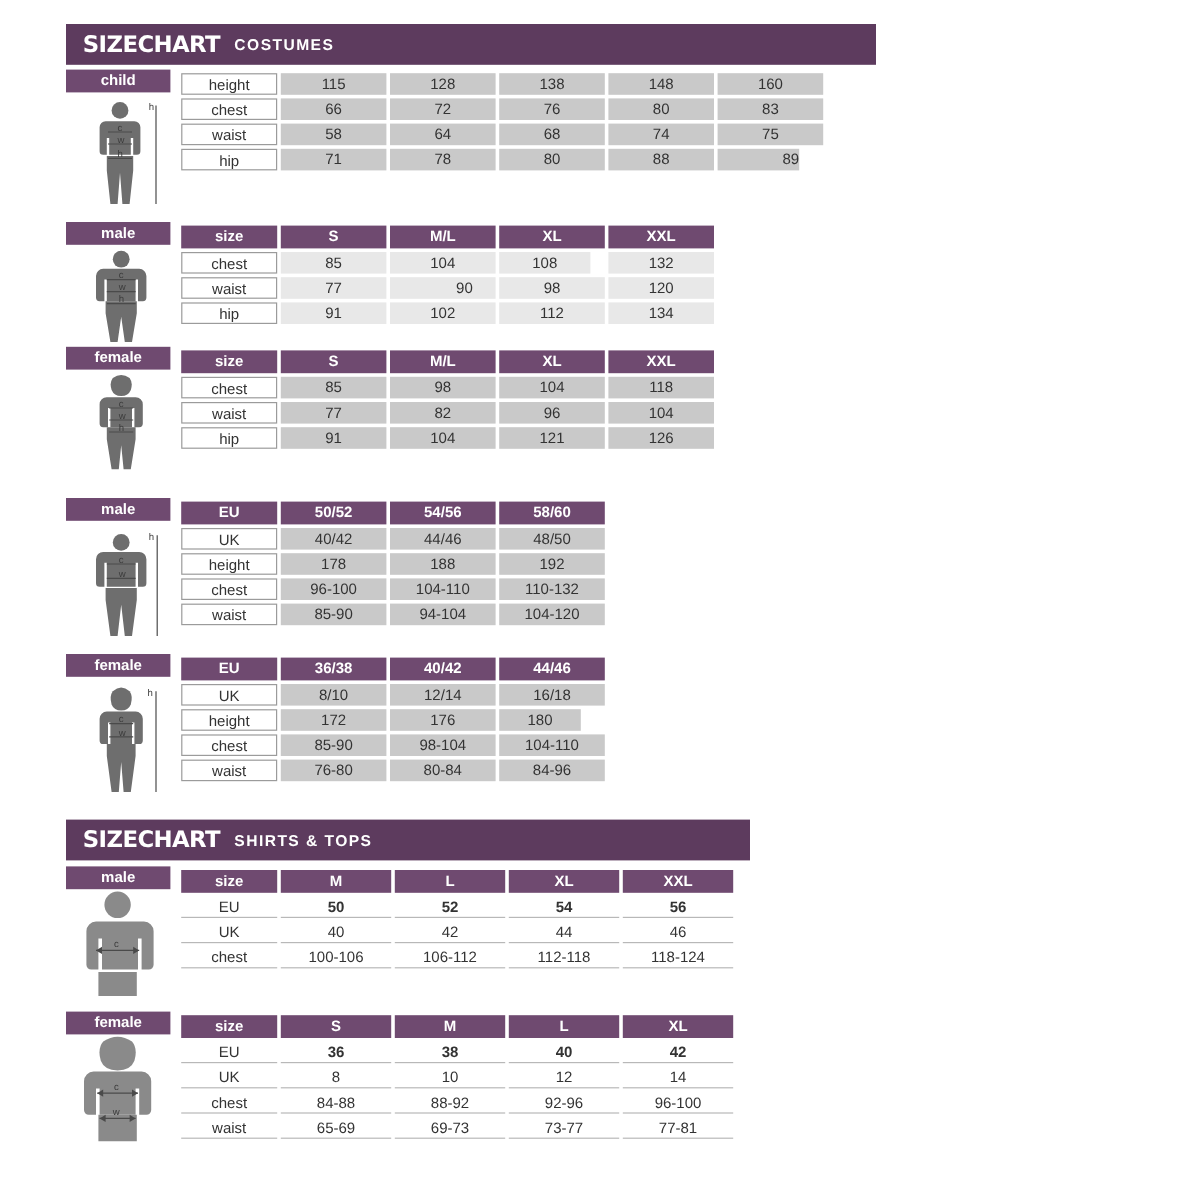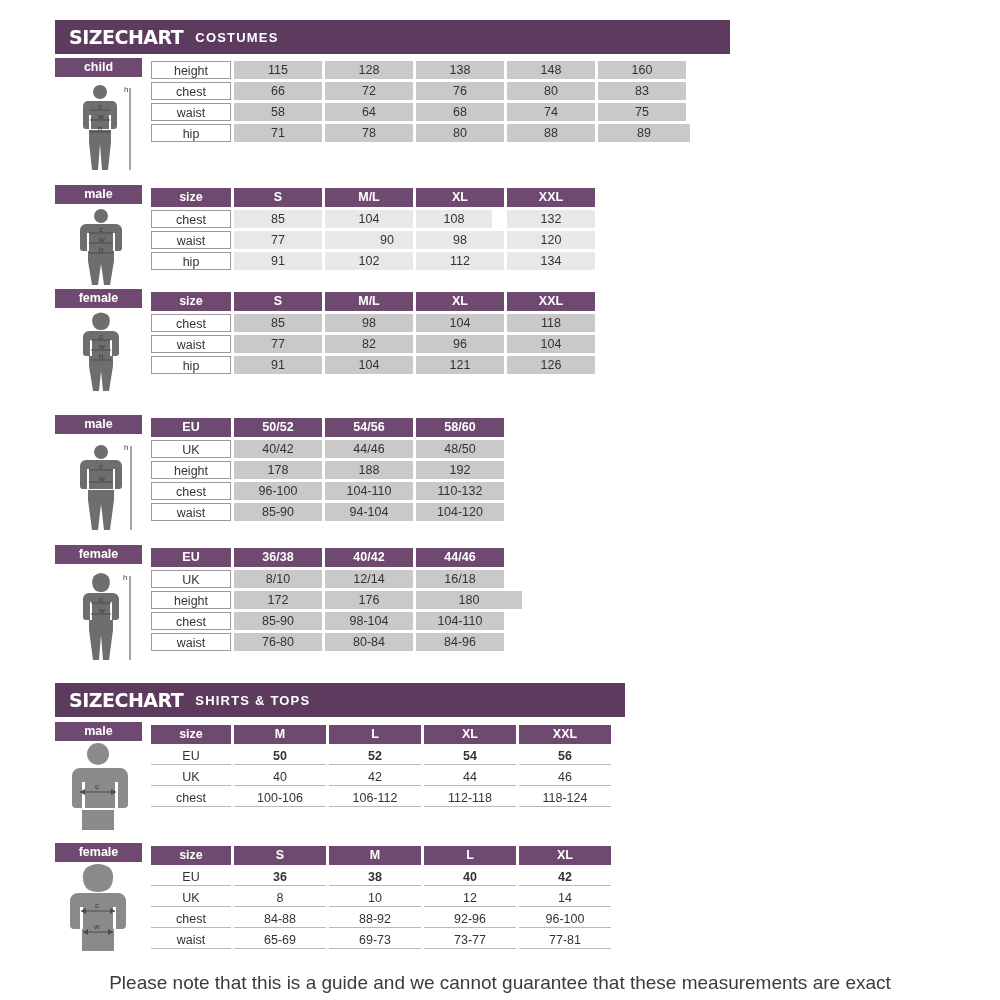--- a/index.html
+++ b/index.html
@@ -156,21 +156,21 @@
             <td>
                   <div class="cell d" style="width:88px;">78</div>
                 </td>
             <td>
                   <div class="cell d" style="width:88px;">80</div>
                 </td>
             <td>
                   <div class="cell d" style="width:88px;">88</div>
                 </td>
             <td>
-                  <div class="cell d" style="width:92px;">89</div>
+                  <div class="cell d" style="width:68px;text-align:right;">89</div>
                 </td>
           </tr>
         </tbody>
           </table>
       </div>
     </div>
   </div>
 
   <div class="figure" style="left:58px;top:82px;">
     <svg width="86" height="92" viewBox="0 0 86 92">
@@ -530,21 +530,21 @@
             <td>
                   <div class="rowlabel" style="width:80px;">height</div>
                 </td>
             <td>
                   <div class="cell d" style="width:88px;">172</div>
                 </td>
             <td>
                   <div class="cell d" style="width:88px;">176</div>
                 </td>
             <td>
-                  <div class="cell d" style="width:106px;">180</div>
+                  <div class="cell d" style="width:68px;">180</div>
                 </td>
           </tr>
           <tr>
             <td>
                   <div class="rowlabel" style="width:80px;">chest</div>
                 </td>
             <td>
                   <div class="cell d" style="width:88px;">85-90</div>
                 </td>
             <td>
@@ -803,15 +803,14 @@
       <polygon points="33,49 38,46 38,52" fill="#4a4a4a"></polygon>
       <polygon points="67,49 62,46 62,52" fill="#4a4a4a"></polygon>
       <text class="dimtext" x="47" y="46">c</text>
       <line class="arrowline" x1="35" y1="70" x2="65" y2="70"></line>
       <polygon points="35,70 40,67 40,73" fill="#4a4a4a"></polygon>
       <polygon points="65,70 60,67 60,73" fill="#4a4a4a"></polygon>
       <text class="dimtext" x="46" y="67">w</text>
     </svg>
   </div>
 
-  <div class="footer">Please note that this is a guide and we cannot guarantee that these measurements are exact</div>
 
 </div>
 
 </body></html>

